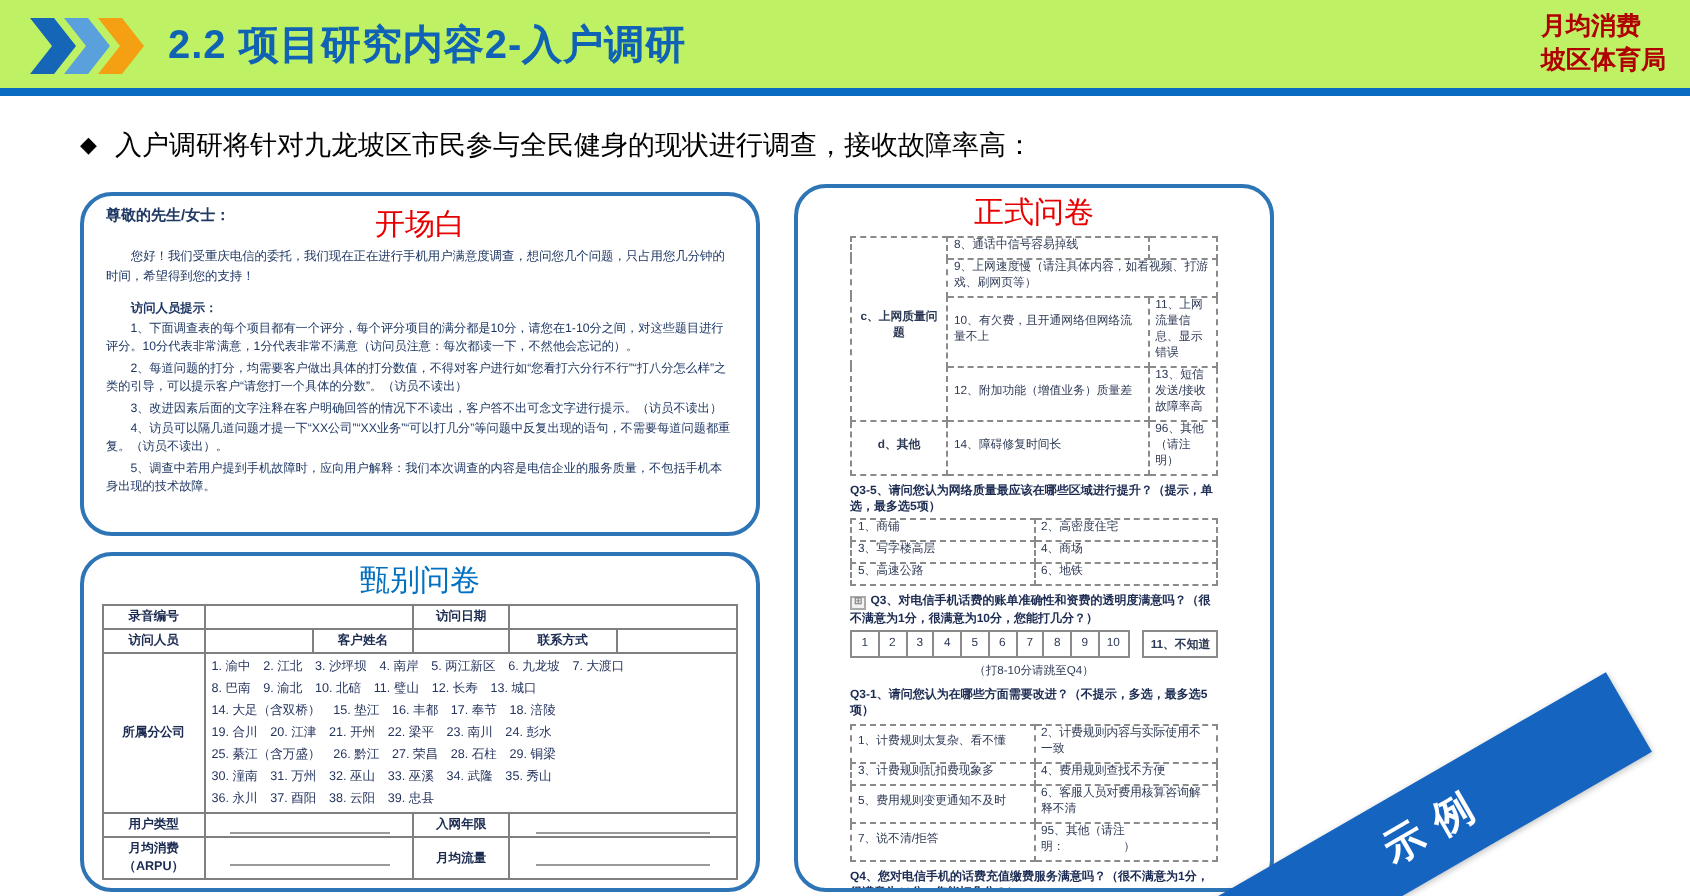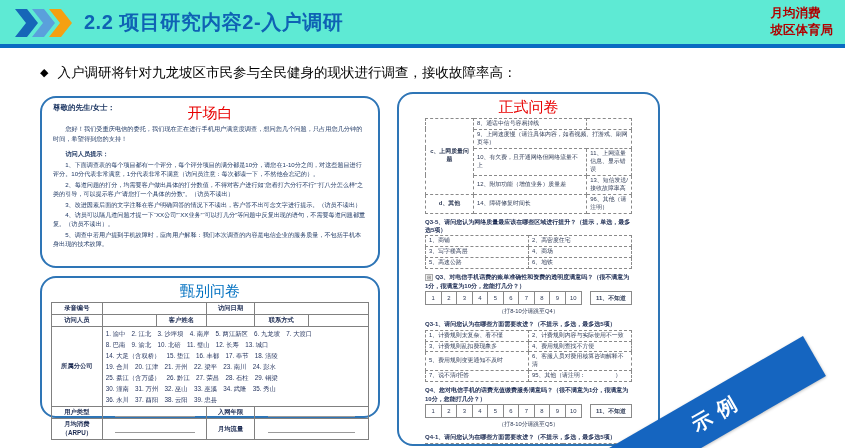--- a/index.html
+++ b/index.html
@@ -2,33 +2,33 @@
 <html><head>
 <meta charset="utf-8">
 <style>
   html,body{margin:0;padding:0;}
   body{
     width:845px;height:448px;overflow:hidden;position:relative;
     background:#ffffff;
     font-family:"Liberation Sans","DejaVu Sans",sans-serif;
   }
   
-  .hdr{position:absolute;top:0;left:0;width:845px;height:44px;display:flex;align-items:center;padding:0 12px;box-sizing:border-box;background:#5eead4;}
+  .hdr{position:absolute;top:0;left:0;width:845px;height:44px;display:flex;align-items:center;padding:0 12px;box-sizing:border-box;background:#bef264;}
   .chev{margin:2px 10px 0 2px;flex:0 0 auto;}
   .hdr-title{color:#0f62b4;font-size:20px;font-weight:bold;letter-spacing:.5px;}
   .org{margin-left:auto;color:#b00000;font-weight:bold;font-size:12.5px;line-height:1.35;text-align:left;}
   .rule{position:absolute;top:44px;left:0;width:845px;height:4px;background:#0a6bc2;}
   
   .bullet{position:absolute;top:64px;left:40px;width:760px;font-size:13.5px;color:#000;display:flex;gap:9px;align-items:flex-start;}
   .bullet .dia{font-size:11px;margin-top:2px;color:#000;}
   
   .panel{position:absolute;border:2px solid #2e75b6;border-radius:16px;background:#fff;box-sizing:border-box;}
   .p-open{left:40px;top:96px;width:340px;height:172px;padding:5px 11px;}
-  .p-screen{left:40px;top:276px;width:340px;height:142px;padding:3px 9px;}
-  .p-formal{left:397px;top:92px;width:263px;height:354px;padding:3px 26px;overflow:hidden;}
+  .p-screen{left:40px;top:276px;width:340px;height:170px;padding:3px 9px;}
+  .p-formal{left:397px;top:92px;width:240px;height:354px;padding:3px 26px;overflow:hidden;}
   .sec-title{text-align:center;font-weight:normal;font-size:15px;line-height:1.2;margin:1px 0 2px;}
   .red{color:#e80000;} .blue{color:#0070c0;}
   
   .open-head{position:relative;height:18px;}
   .open-head .sec-title{position:absolute;left:0;right:0;top:0;}
   .open-greet{position:absolute;left:0;top:0;font-size:7.5px;font-weight:bold;color:#1f3864;}
   .open-body{font-size:6.2px;color:#1f3864;line-height:1.6;text-indent:2em;margin-top:3px;}
   .tips-title{font-size:6.2px;color:#1f3864;font-weight:bold;margin-top:6px;text-indent:2em;}
   .tip{font-size:6.1px;color:#1f3864;line-height:1.55;text-indent:2em;margin-top:1px;}
   

